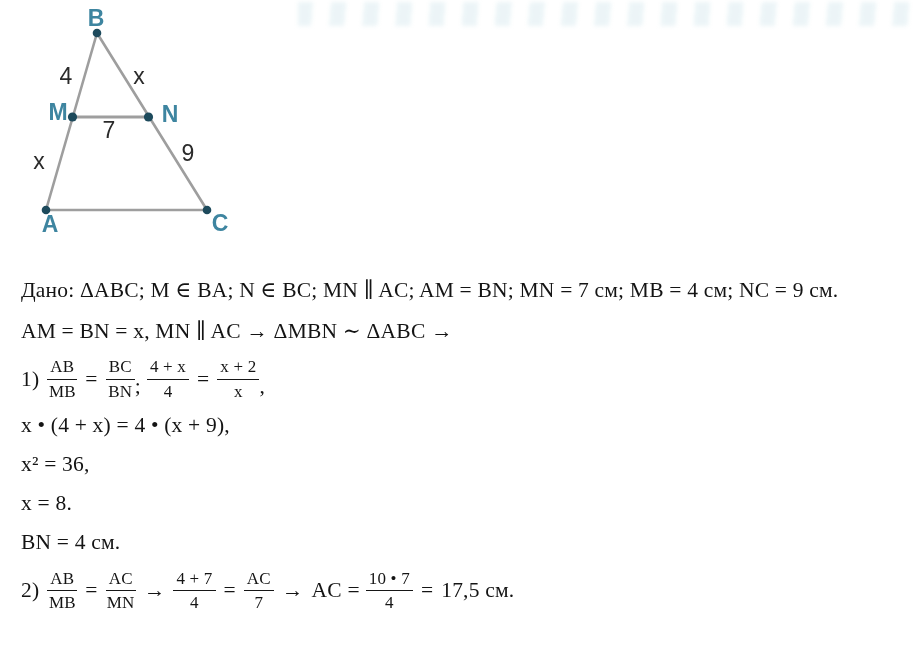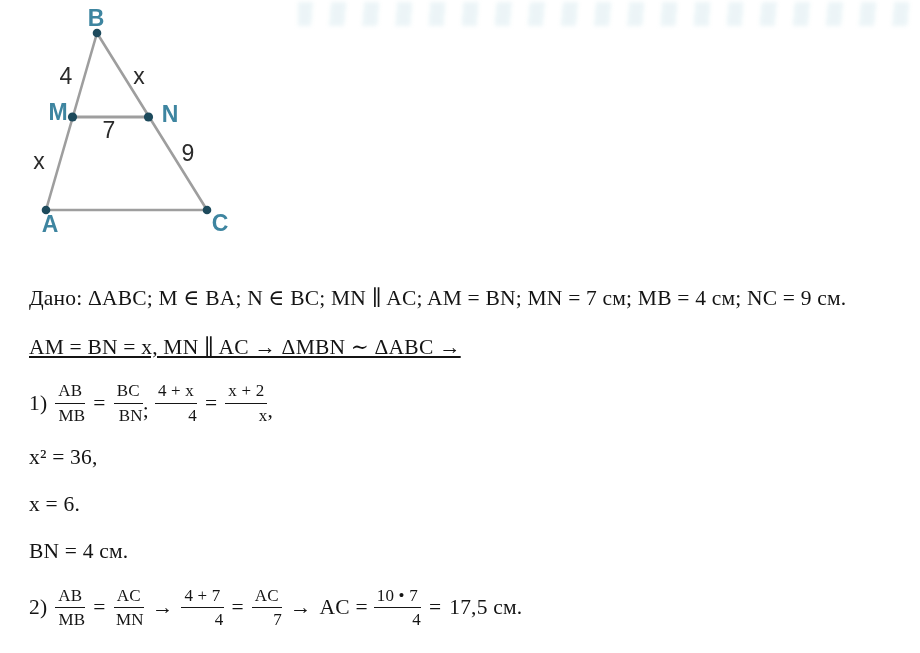--- a/index.html
+++ b/index.html
@@ -22,32 +22,32 @@
   }
   .mlabel{
     font-family:"Liberation Sans","DejaVu Sans",sans-serif;
     font-size:23px;font-weight:400;
   }
   
   #solution{
     position:absolute;left:13px;top:267px;width:900px;
     font-size:21.5px;color:#141414;letter-spacing:.2px;
   }
-  #solution p{margin:16px;white-space:nowrap;}
+  #solution p{margin:8px;white-space:nowrap;}
   .row{line-height:31px;}
-  .row.sim{line-height:34px;text-decoration:underline;}
+  .row.sim{line-height:34px;}
   .row.eq{line-height:31px;}
   .row.ans{line-height:34px;}
   .mathline{
     display:flex;align-items:center;gap:6px;height:46px;
     margin:2px 0 3px 0;
   }
   .mathline.second{height:49px;margin:2px 0;}
   .frac{
-    display:inline-flex;flex-direction:column;align-items:flex-end;
+    display:inline-flex;flex-direction:column;align-items:center;
     font-size:17px;line-height:1.12;
   }
   .frac .num{padding:0 3px 2px 3px;border-bottom:1.7px solid #161616;}
   .frac .den{padding-top:2px;}
   .op{margin:0 2px;}
   .low{align-self:flex-end;padding-bottom:3px;margin-left:-6px;}
   .lbl{margin-right:2px;}
 </style>
 </head>
 <body>
@@ -110,28 +110,31 @@
         <span class="den">4</span>
       </span>
       <span class="op">=</span>
       <span class="frac">
         <span class="num">x + 2</span>
         <span class="den">x</span>
       </span>
       <span class="low">,</span>
     </p>
 
+    <p class="row eq">
+      <span>x • (4 + x) = 4 • (x + 9),</span>
+    </p>
 
 
     <p class="row eq">
       <span>x² = 36,</span>
     </p>
 
     <p class="row eq">
-      <span>x = 6.</span>
+      <span>x = 8.</span>
     </p>
 
     <p class="row">
       <span>BN = 4 см.</span>
     </p>
 
     <p class="mathline second">
       <span class="lbl">2)</span>
       <span class="frac">
         <span class="num">AB</span>

